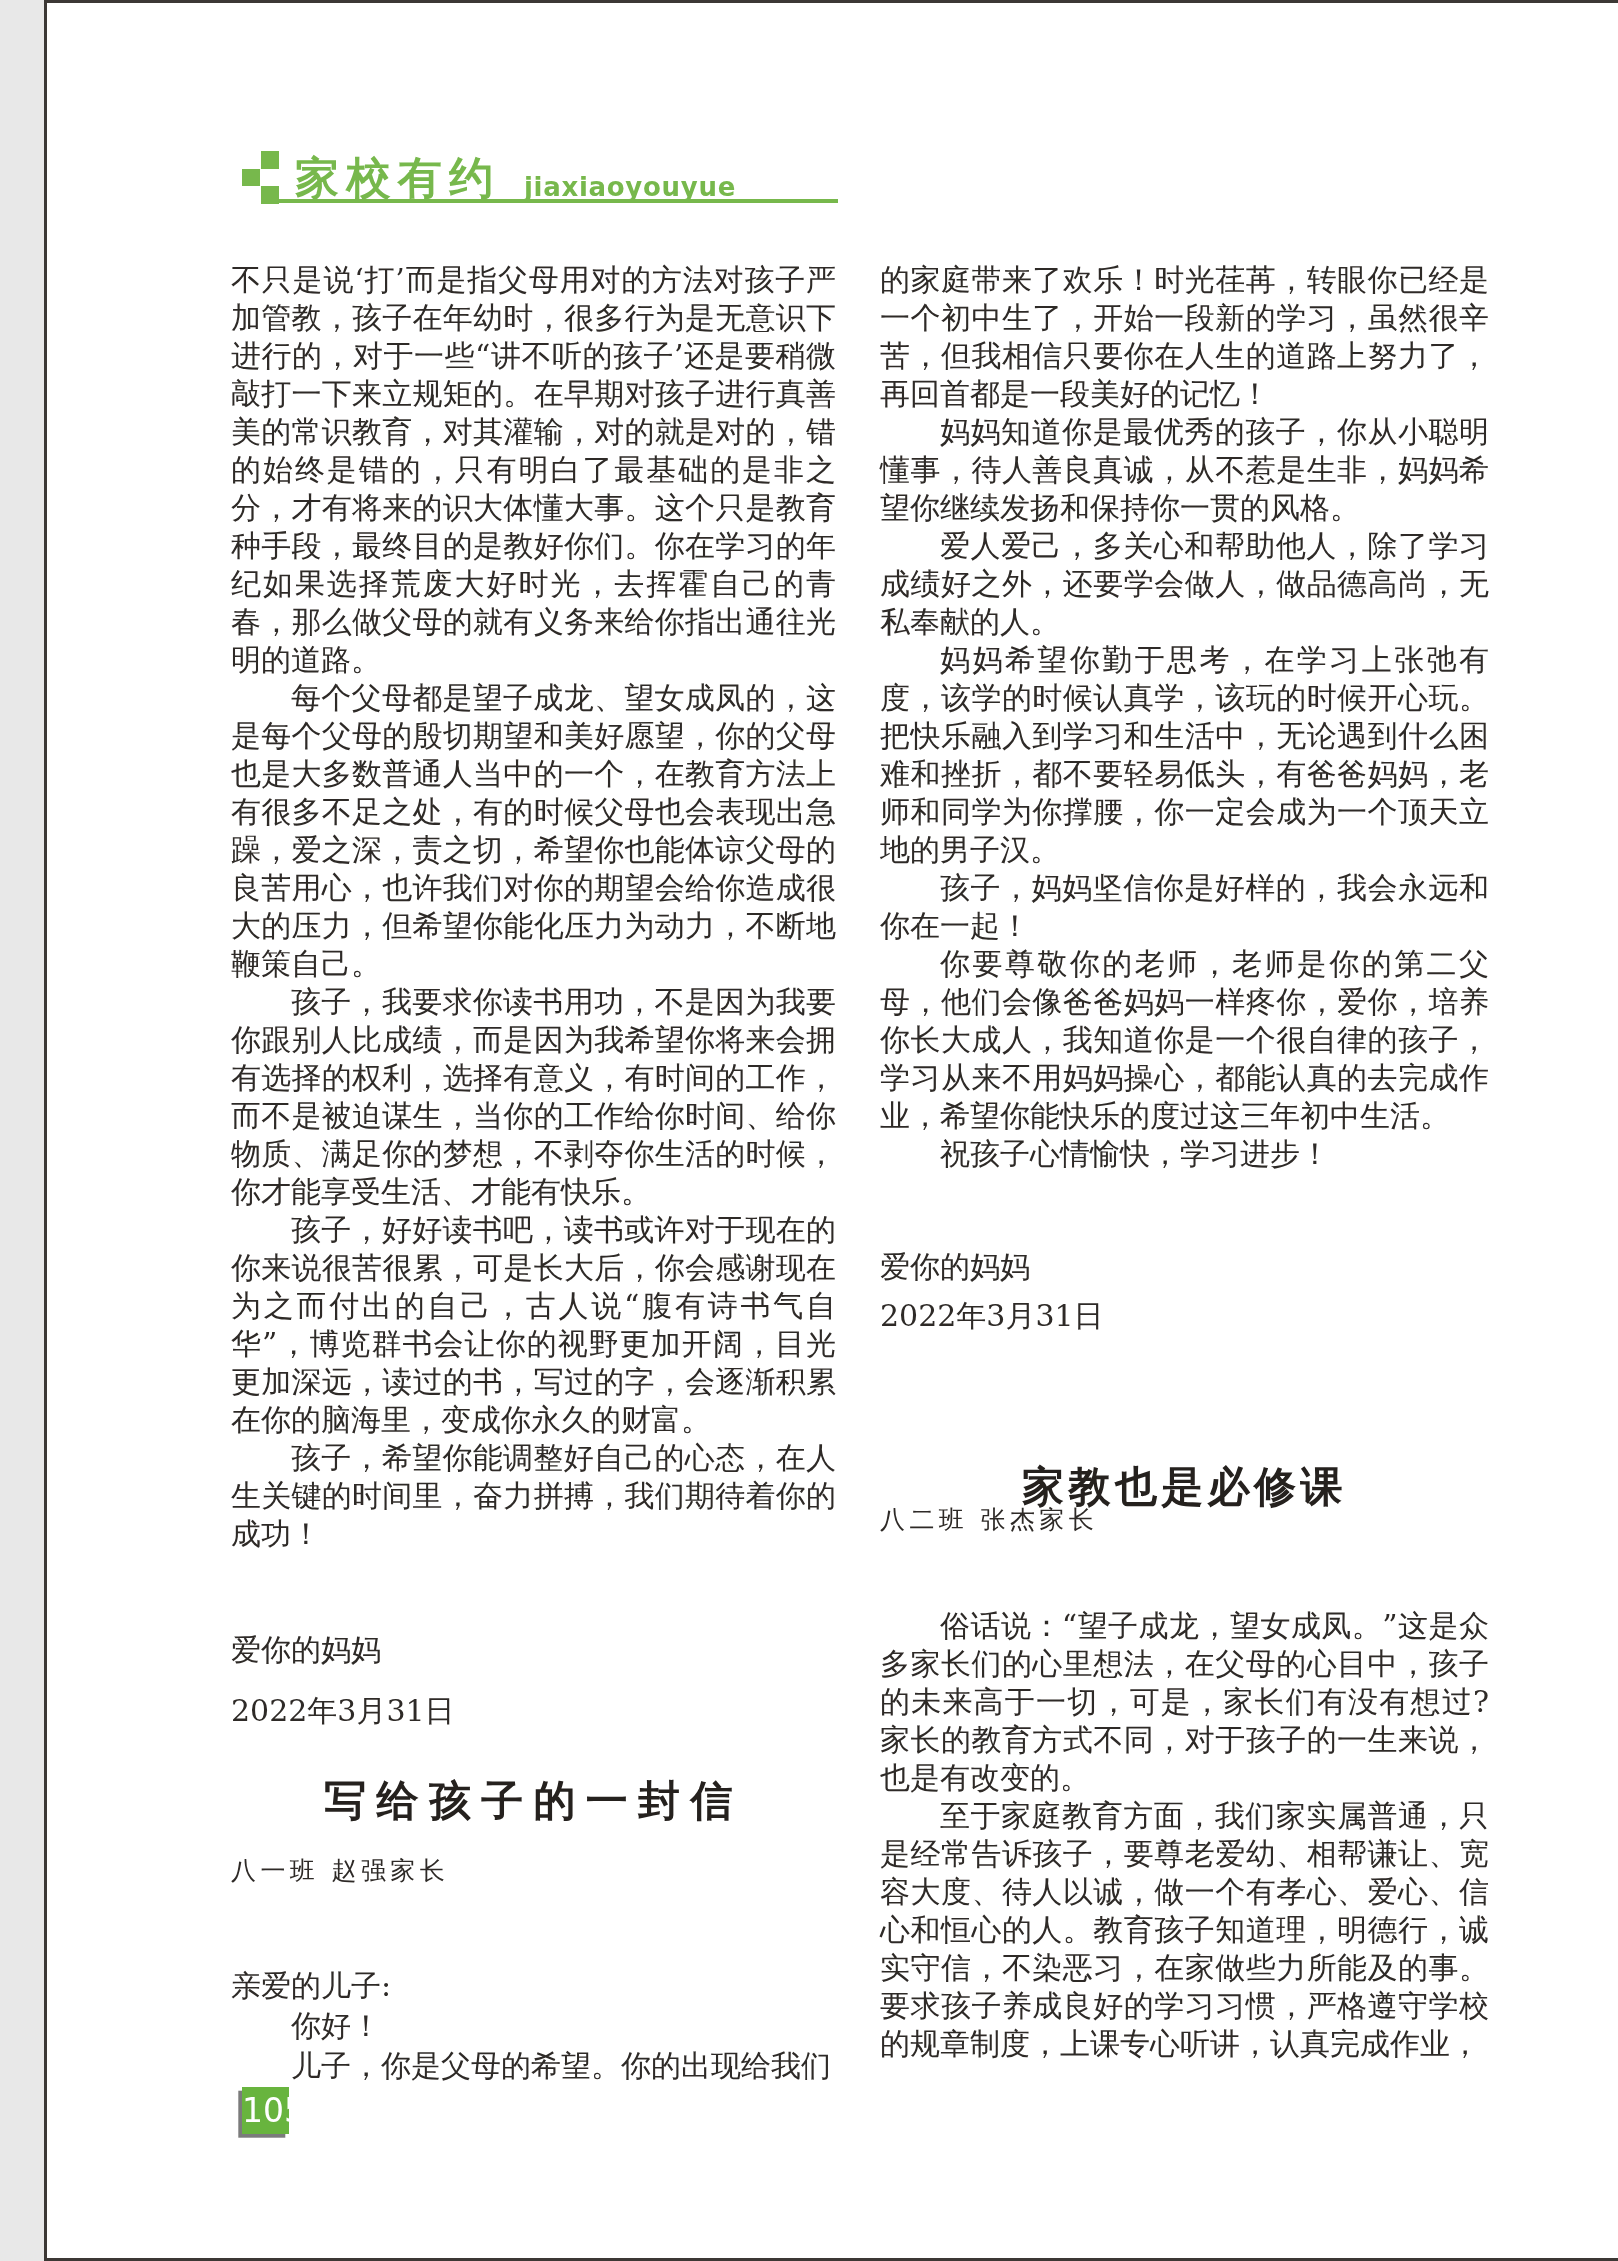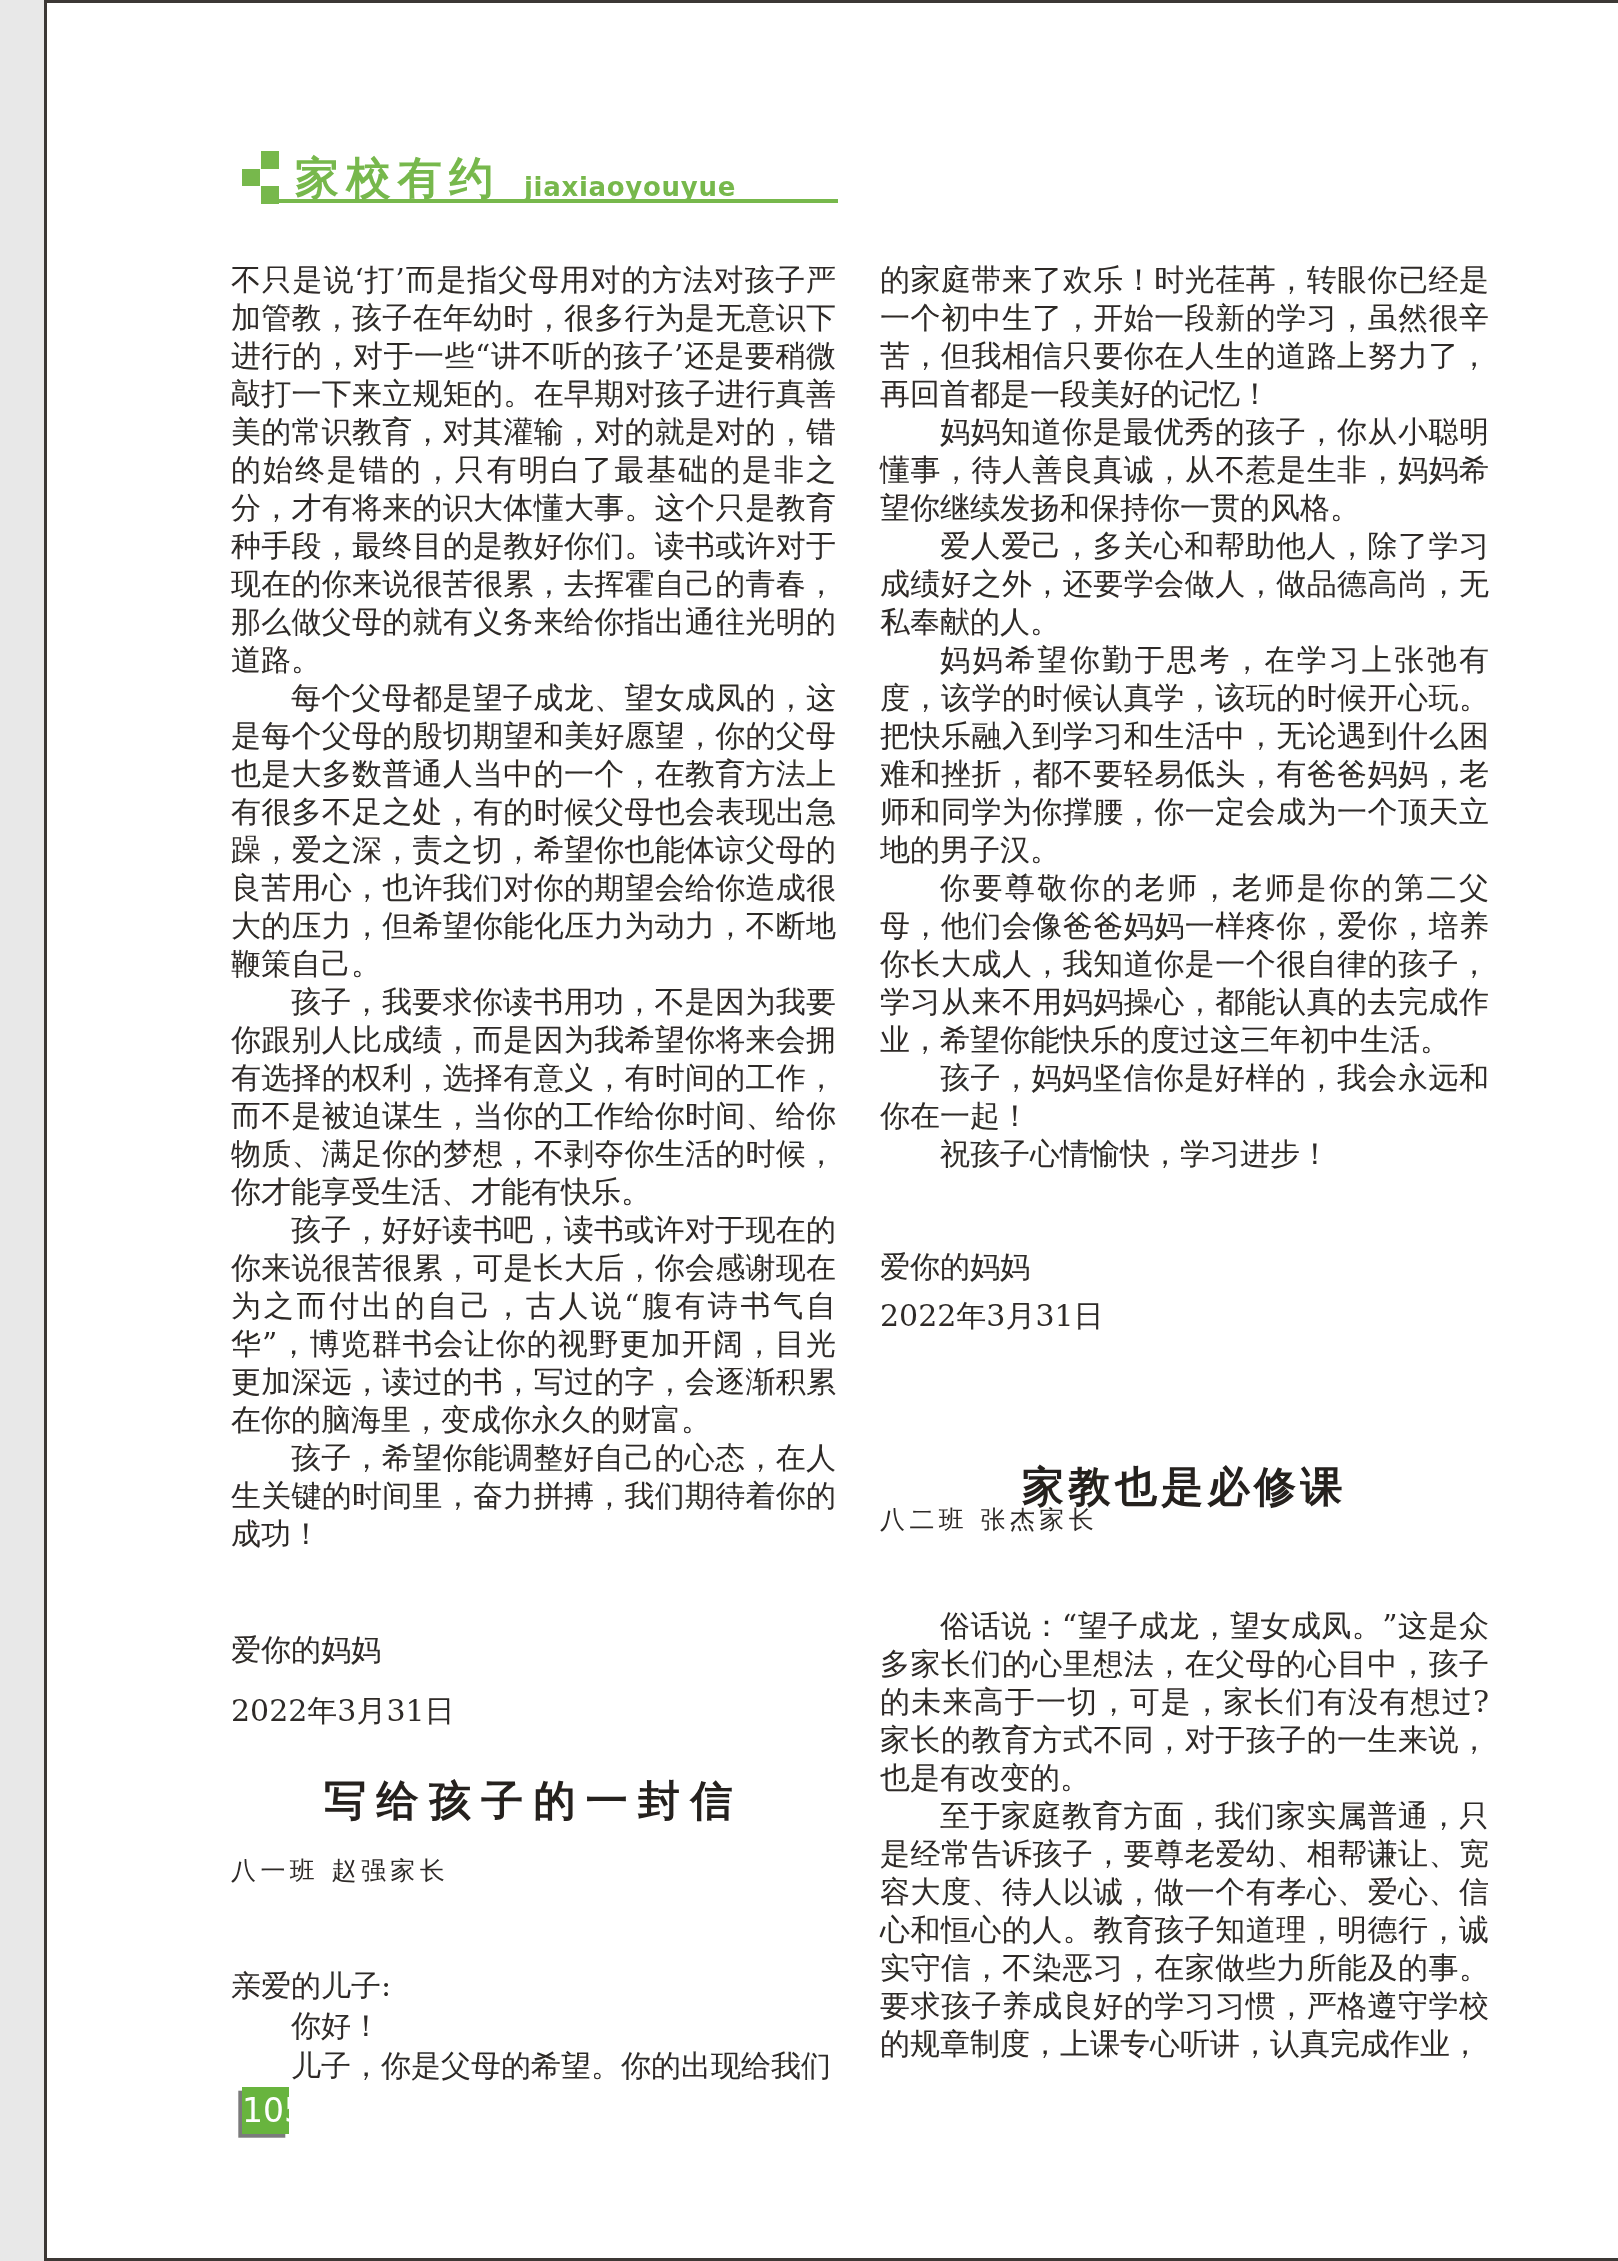--- a/index.html
+++ b/index.html
@@ -69,21 +69,21 @@
   <div class="logo-mark">
     <div class="sq sq1"></div>
     <div class="sq sq2"></div>
     <div class="sq sq3"></div>
   </div>
   <div class="brand-title">家校有约</div>
   <div class="brand-pinyin">jiaxiaoyouyue</div>
   <div class="header-rule"></div>
 
   <div class="textblock col-left" style="top:258px;">
-    <p>不只是说‘打’而是指父母用对的方法对孩子严加管教，孩子在年幼时，很多行为是无意识下进行的，对于一些“讲不听的孩子’还是要稍微敲打一下来立规矩的。在早期对孩子进行真善美的常识教育，对其灌输，对的就是对的，错的始终是错的，只有明白了最基础的是非之分，才有将来的识大体懂大事。这个只是教育种手段，最终目的是教好你们。读书或许对于现在的你来说很苦很累，去挥霍自己的青春，那么做父母的就有义务来给你指出通往光明的道路。</p>
+    <p>不只是说‘打’而是指父母用对的方法对孩子严加管教，孩子在年幼时，很多行为是无意识下进行的，对于一些“讲不听的孩子’还是要稍微敲打一下来立规矩的。在早期对孩子进行真善美的常识教育，对其灌输，对的就是对的，错的始终是错的，只有明白了最基础的是非之分，才有将来的识大体懂大事。这个只是教育种手段，最终目的是教好你们。你在学习的年纪如果选择荒废大好时光，去挥霍自己的青春，那么做父母的就有义务来给你指出通往光明的道路。</p>
     <p class="indent">每个父母都是望子成龙、望女成凤的，这是每个父母的殷切期望和美好愿望，你的父母也是大多数普通人当中的一个，在教育方法上有很多不足之处，有的时候父母也会表现出急躁，爱之深，责之切，希望你也能体谅父母的良苦用心，也许我们对你的期望会给你造成很大的压力，但希望你能化压力为动力，不断地鞭策自己。</p>
     <p class="indent">孩子，我要求你读书用功，不是因为我要你跟别人比成绩，而是因为我希望你将来会拥有选择的权利，选择有意义，有时间的工作，而不是被迫谋生，当你的工作给你时间、给你物质、满足你的梦想，不剥夺你生活的时候，你才能享受生活、才能有快乐。</p>
     <p class="indent">孩子，好好读书吧，读书或许对于现在的你来说很苦很累，可是长大后，你会感谢现在为之而付出的自己，古人说“腹有诗书气自华”，博览群书会让你的视野更加开阔，目光更加深远，读过的书，写过的字，会逐渐积累在你的脑海里，变成你永久的财富。</p>
     <p class="indent">孩子，希望你能调整好自己的心态，在人生关键的时间里，奋力拼搏，我们期待着你的成功！</p>
   </div>
 
   <div class="sig" style="left:184px;top:1628px;width:574px;">爱你的妈妈</div>
   <div class="sig" style="left:184px;top:1689px;width:589px;">2022年3月31日</div>
 
   <div class="article-title" style="left:184px;top:1775px;width:605px;letter-spacing:10.3px;">写给孩子的一封信</div>
@@ -95,22 +95,22 @@
     <p class="indent">儿子，你是父母的希望。你的出现给我们</p>
   </div>
 
   <div class="page-num">105</div>
 
   <div class="textblock col-right" style="top:258px;">
     <p>的家庭带来了欢乐！时光荏苒，转眼你已经是一个初中生了，开始一段新的学习，虽然很辛苦，但我相信只要你在人生的道路上努力了，再回首都是一段美好的记忆！</p>
     <p class="indent">妈妈知道你是最优秀的孩子，你从小聪明懂事，待人善良真诚，从不惹是生非，妈妈希望你继续发扬和保持你一贯的风格。</p>
     <p class="indent">爱人爱己，多关心和帮助他人，除了学习成绩好之外，还要学会做人，做品德高尚，无私奉献的人。</p>
     <p class="indent">妈妈希望你勤于思考，在学习上张弛有度，该学的时候认真学，该玩的时候开心玩。把快乐融入到学习和生活中，无论遇到什么困难和挫折，都不要轻易低头，有爸爸妈妈，老师和同学为你撑腰，你一定会成为一个顶天立地的男子汉。</p>
+    <p class="indent">孩子，妈妈坚信你是好样的，我会永远和你在一起！</p>
     <p class="indent">你要尊敬你的老师，老师是你的第二父母，他们会像爸爸妈妈一样疼你，爱你，培养你长大成人，我知道你是一个很自律的孩子，学习从来不用妈妈操心，都能认真的去完成作业，希望你能快乐的度过这三年初中生活。</p>
-    <p class="indent">孩子，妈妈坚信你是好样的，我会永远和你在一起！</p>
     <p class="indent">祝孩子心情愉快，学习进步！</p>
   </div>
 
   <div class="sig" style="left:833px;top:1245px;width:576px;">爱你的妈妈</div>
   <div class="sig" style="left:833px;top:1294px;width:592px;">2022年3月31日</div>
 
   <div class="article-title" style="left:833px;top:1461px;width:609px;letter-spacing:4.4px;">家教也是必修课</div>
   <div class="article-byline" style="left:833px;top:1502px;width:609px;">八二班 张杰家长</div>
 
   <div class="textblock col-right" style="top:1604px;">

